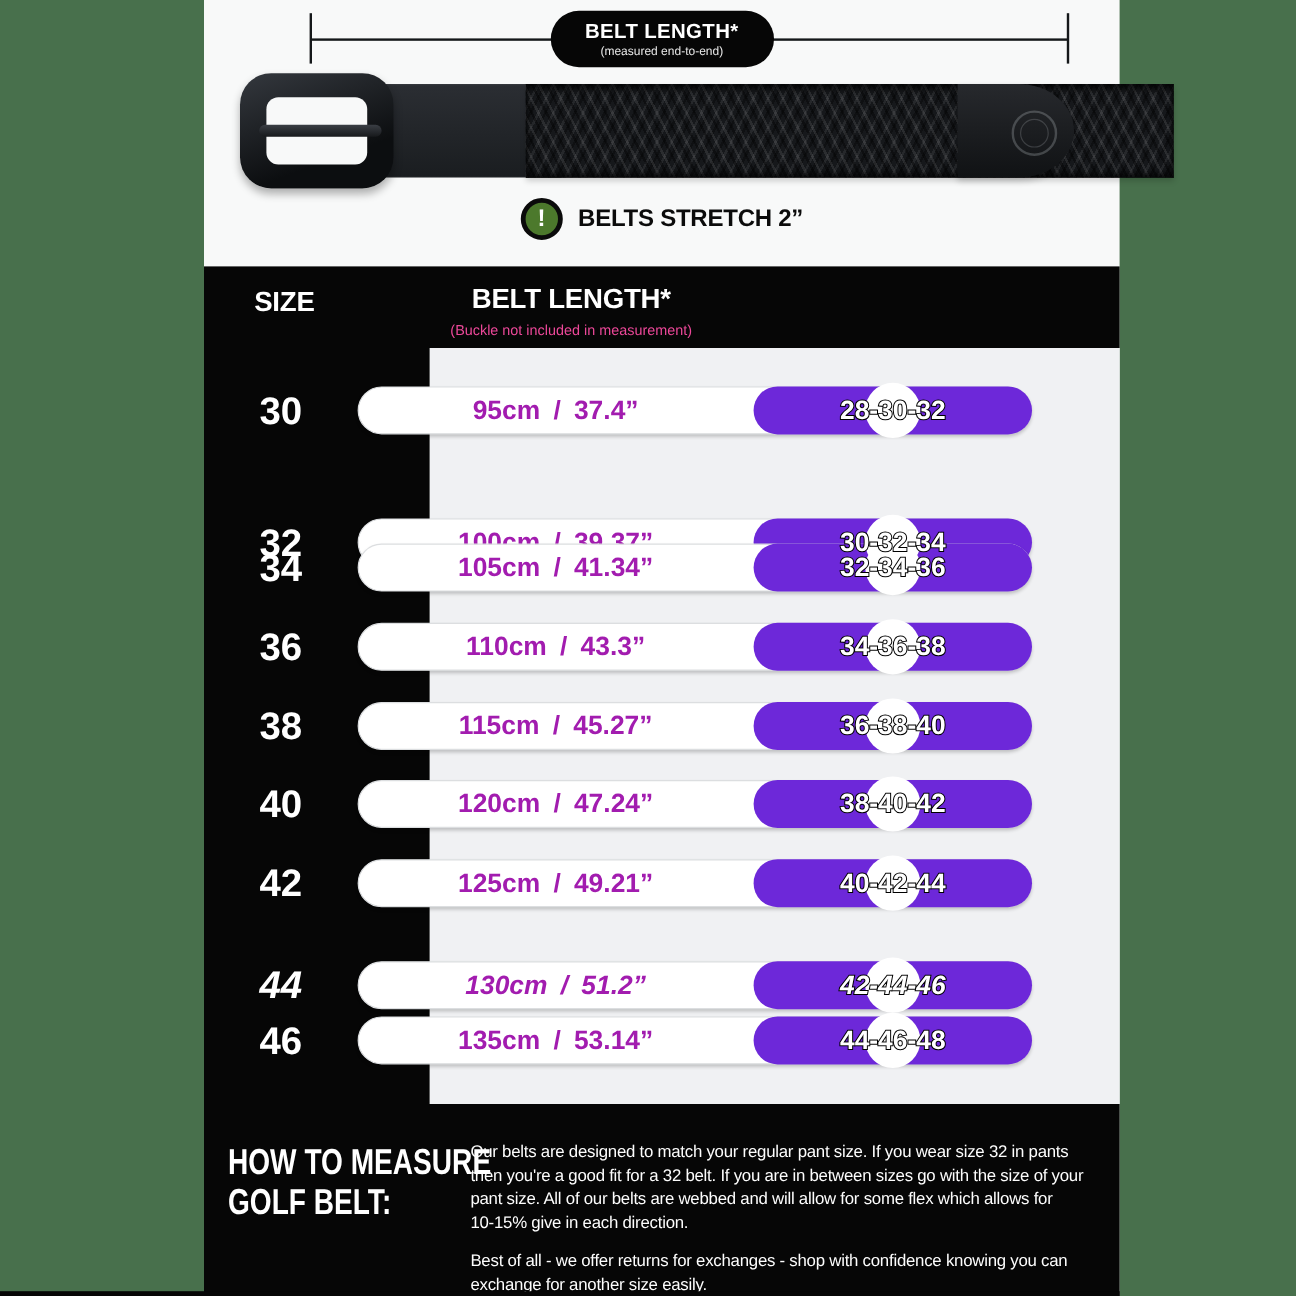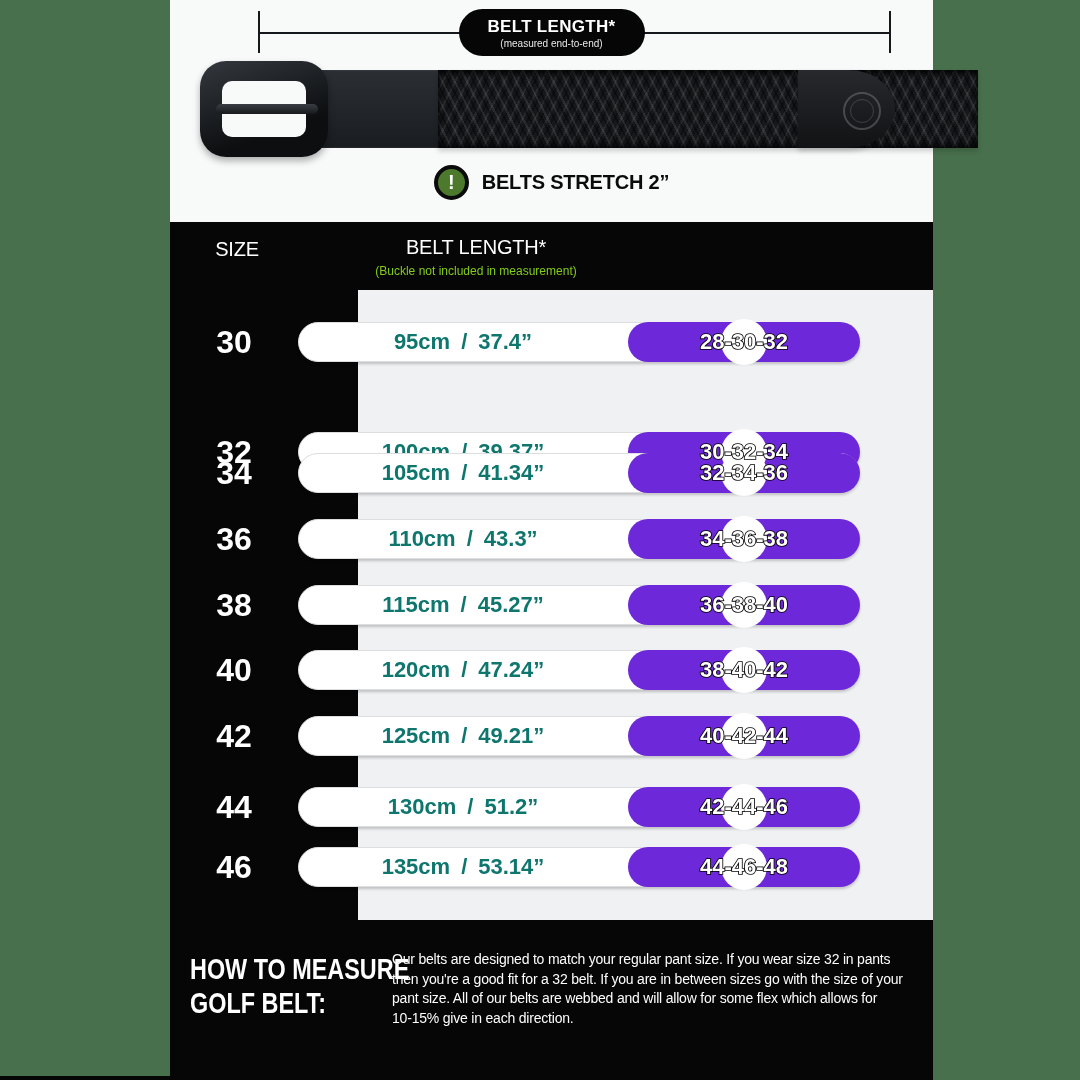--- a/index.html
+++ b/index.html
@@ -65,42 +65,42 @@
     display:flex;align-items:center;justify-content:center;gap:13px;
   }
   .stretch-icon{
     width:27px;height:27px;border-radius:50%;background:#4c792c;border:4px solid #0b0b0b;
     color:#fff;font-weight:700;font-size:20px;line-height:27px;text-align:center;
   }
   .stretch-text{font-size:20px;font-weight:700;color:#0b0b0b;letter-spacing:-0.2px;}
   
   .thead{position:absolute;left:0;top:222px;width:763px;height:68px;background:#060606;color:#fff;}
   .th{position:absolute;text-align:center;}
-  .th .lbl{font-size:20px;font-weight:400;letter-spacing:-0.2px;}
-  .th .sub{font-size:12px;font-weight:400;color:#84cc16;margin-top:5px;}
+  .th .lbl{font-size:23px;font-weight:700;letter-spacing:-0.2px;}
+  .th .sub{font-size:12px;font-weight:400;color:#ec4899;margin-top:5px;}
   .th-size{left:0;top:16px;width:134px;}
   .th-length{left:146px;top:14px;width:320px;}
   .th-pant{left:414px;top:14px;width:320px;}
   
   .tbody{position:absolute;left:0;top:290px;width:763px;height:630px;background:#f0f1f3;}
   .size-col{position:absolute;left:0;top:0;width:188px;height:630px;background:#060606;}
   .row{position:absolute;left:0;width:642px;height:40px;}
   .row .size-num{
     position:absolute;left:0;top:0;width:128px;height:40px;line-height:40px;text-align:center;
     color:#fff;font-size:32px;font-weight:700;
   }
   .capsule{
     position:absolute;left:128px;top:0;width:562px;height:40px;border-radius:21px;
     background:#fff;border:1px solid #dcdee0;box-sizing:border-box;
     box-shadow:0 2px 3px rgba(0,0,0,.2);
   }
   .len-text{
     position:absolute;left:128px;top:0;width:330px;height:40px;
     display:flex;align-items:center;justify-content:center;
-    font-size:22px;font-weight:700;color:#0f766e;
+    font-size:22px;font-weight:700;color:#a21caf;
   }
   .len-text .slash{margin:0 11px;font-weight:700;}
   .pant-pill{
     position:absolute;left:458px;top:0;width:232px;height:40px;border-radius:21px;background:#6d28d9;
   }
   .pant-circle{
     position:absolute;left:calc(50% - 23px);top:-3px;width:46px;height:46px;border-radius:50%;
     background:#fff;z-index:1;
   }
   .pant-text{
@@ -287,21 +287,21 @@
     <div class="pant-pill">
       <div class="pant-circle"></div>
       <div class="pant-text">
         <span>40-</span>
               <span>42</span>
               <span>-44</span>
       </div>
     </div>
   </div>
 
-  <div class="row" style="top: 497px;">
+  <div class="row" style="top: 511px; font-style: italic;">
     <div class="size-num">44</div>
     <div class="capsule"></div>
     <div class="len-text">
       <span>130cm</span>
       <span class="slash">/</span>
       <span>51.2”</span>
     </div>
     <div class="pant-pill">
       <div class="pant-circle"></div>
       <div class="pant-text">
@@ -333,18 +333,20 @@
   </div>
 
   <div class="howto">
     <div class="howto-heading">HOW TO MEASURE
 GOLF BELT:</div>
     <div class="howto-text">
       <p>Our belts are designed to match your regular pant size. If you wear size 32 in pants
 then you're a good fit for a 32 belt. If you are in between sizes go with the size of your
 pant size. All of our belts are webbed and will allow for some flex which allows for
 10-15% give in each direction.</p>
+      <p>Best of all - we offer returns for exchanges - shop with confidence knowing you can
+exchange for another size easily.</p>
     </div>
   </div>
 
 </div>
 
 <div class="bottom-strip"></div>
 
 </body></html>

